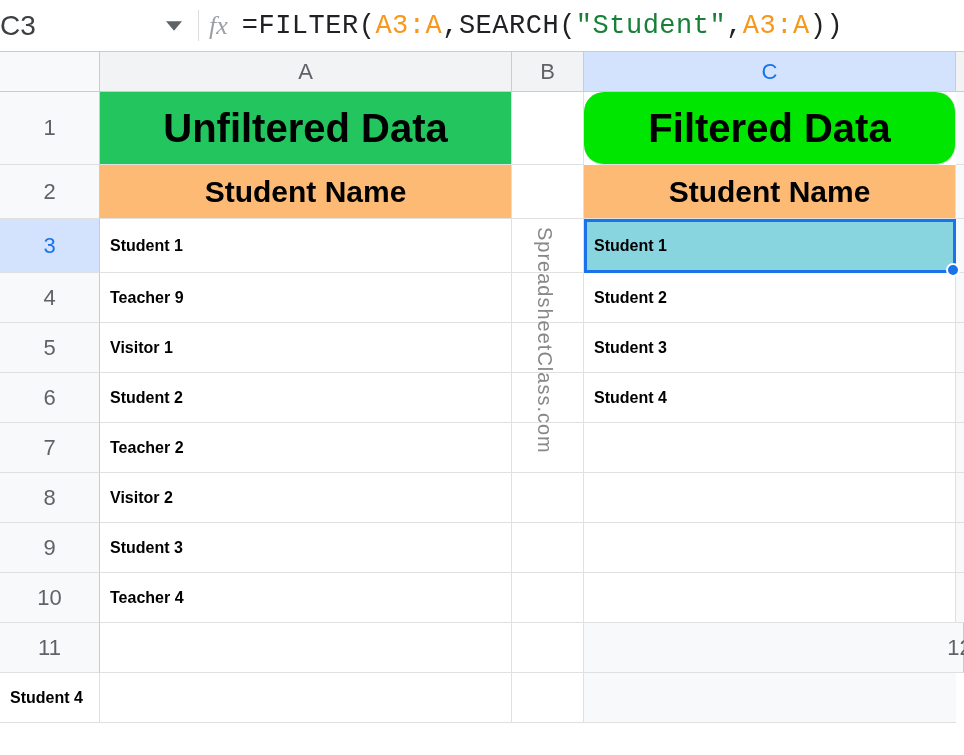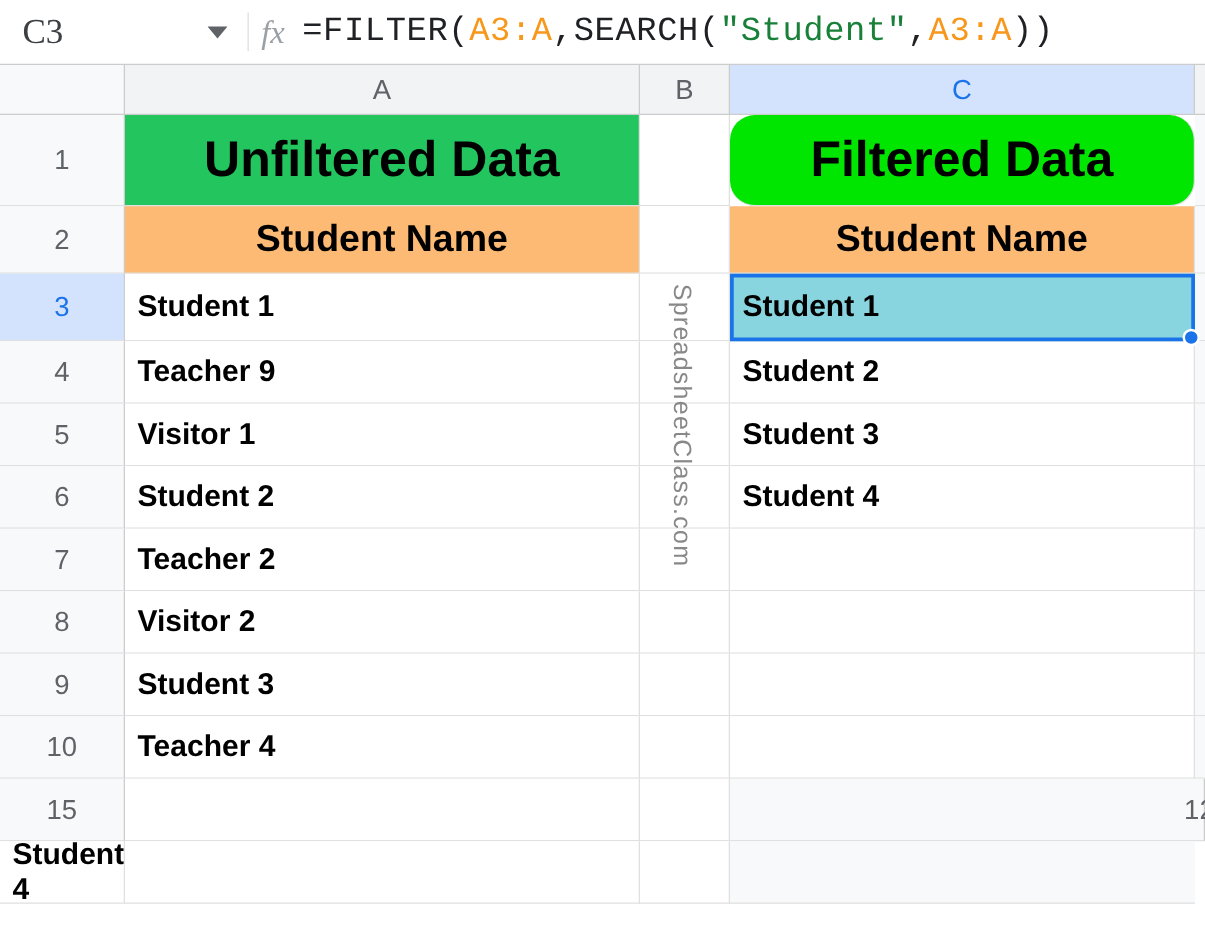--- a/index.html
+++ b/index.html
@@ -13,25 +13,24 @@
   }
   .formula-bar {
     display: flex;
     align-items: center;
     height: 52px;
     border-bottom: 1px solid #ccc;
     background: #fff;
   }
   .name-box {
     width: 150px;
-    padding-left: 18px;
     font-size: 28px;
     font-weight: 400;
     color: #3c4043;
-    font-family: Liberation Serif, serif;
+    font-family: Liberation Sans, sans-serif;
   }
   .dropdown-icon {
     width: 48px;
     display: flex;
     align-items: center;
     justify-content: center;
     color: #5f6368;
   }
   .dropdown-icon svg { width: 16px; height: 16px; }
   .fx-label {
@@ -94,21 +93,21 @@
     background: #d3e3fd;
     color: #1a73e8;
     font-weight: 500;
   }
   .cell {
     border-right: 1px solid #e0e0e0;
     border-bottom: 1px solid #e0e0e0;
     display: flex;
     align-items: center;
     padding: 0 10px;
-    font-size: 24px;
+    font-size: 16px;
     font-weight: bold;
     color: #000;
     background: #fff;
     overflow: hidden;
   }
   .cell.header-red {
     background: #22c55e;
     color: #000;
     font-size: 40px;
     font-weight: 900;
@@ -240,21 +239,21 @@
   <div class="cell colB"></div>
   <div class="cell empty"></div>
   <div class="cell gutter"></div>
 
   <div class="row-head">10</div>
   <div class="cell">Teacher 4</div>
   <div class="cell colB"></div>
   <div class="cell empty"></div>
   <div class="cell gutter"></div>
 
-  <div class="row-head">15</div>
+  <div class="row-head">11</div>
   <div class="cell colB"></div>
   <div class="cell empty"></div>
   <div class="cell gutter"></div>
 
   <div class="row-head">12</div>
   <div class="cell">Student 4</div>
   <div class="cell colB"></div>
   <div class="cell empty"></div>
   <div class="cell gutter"></div>
 

